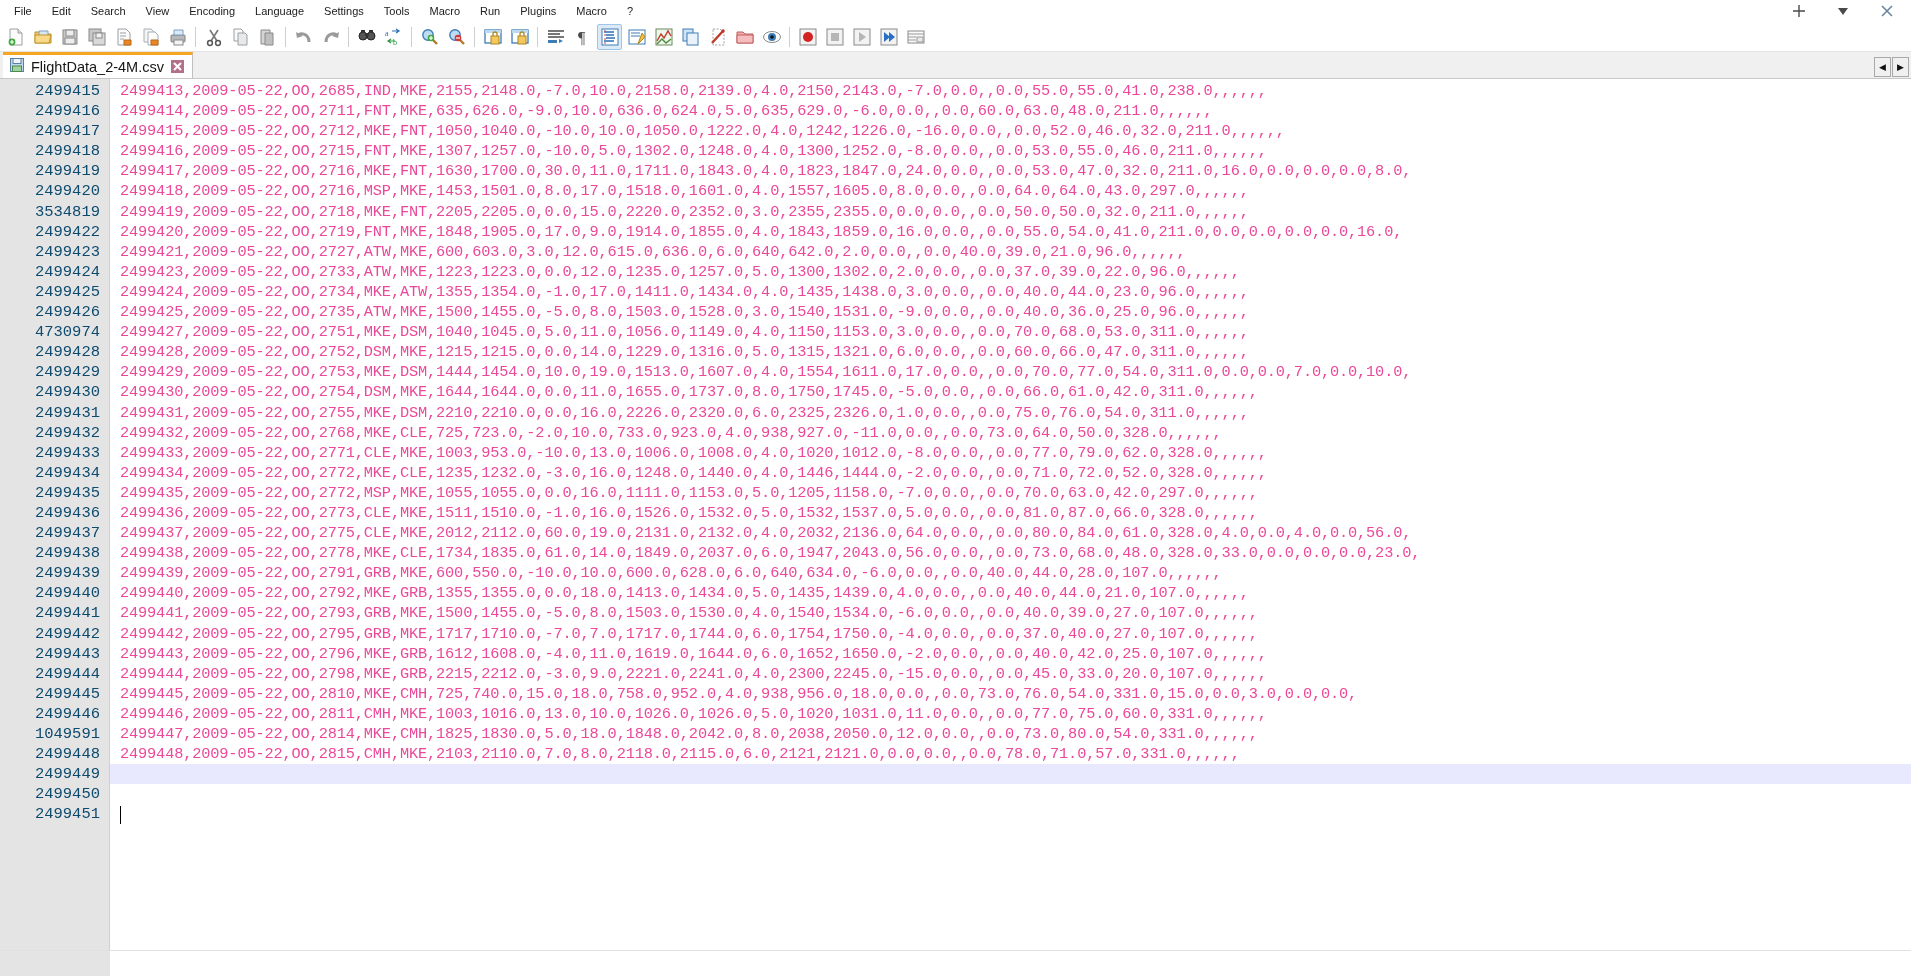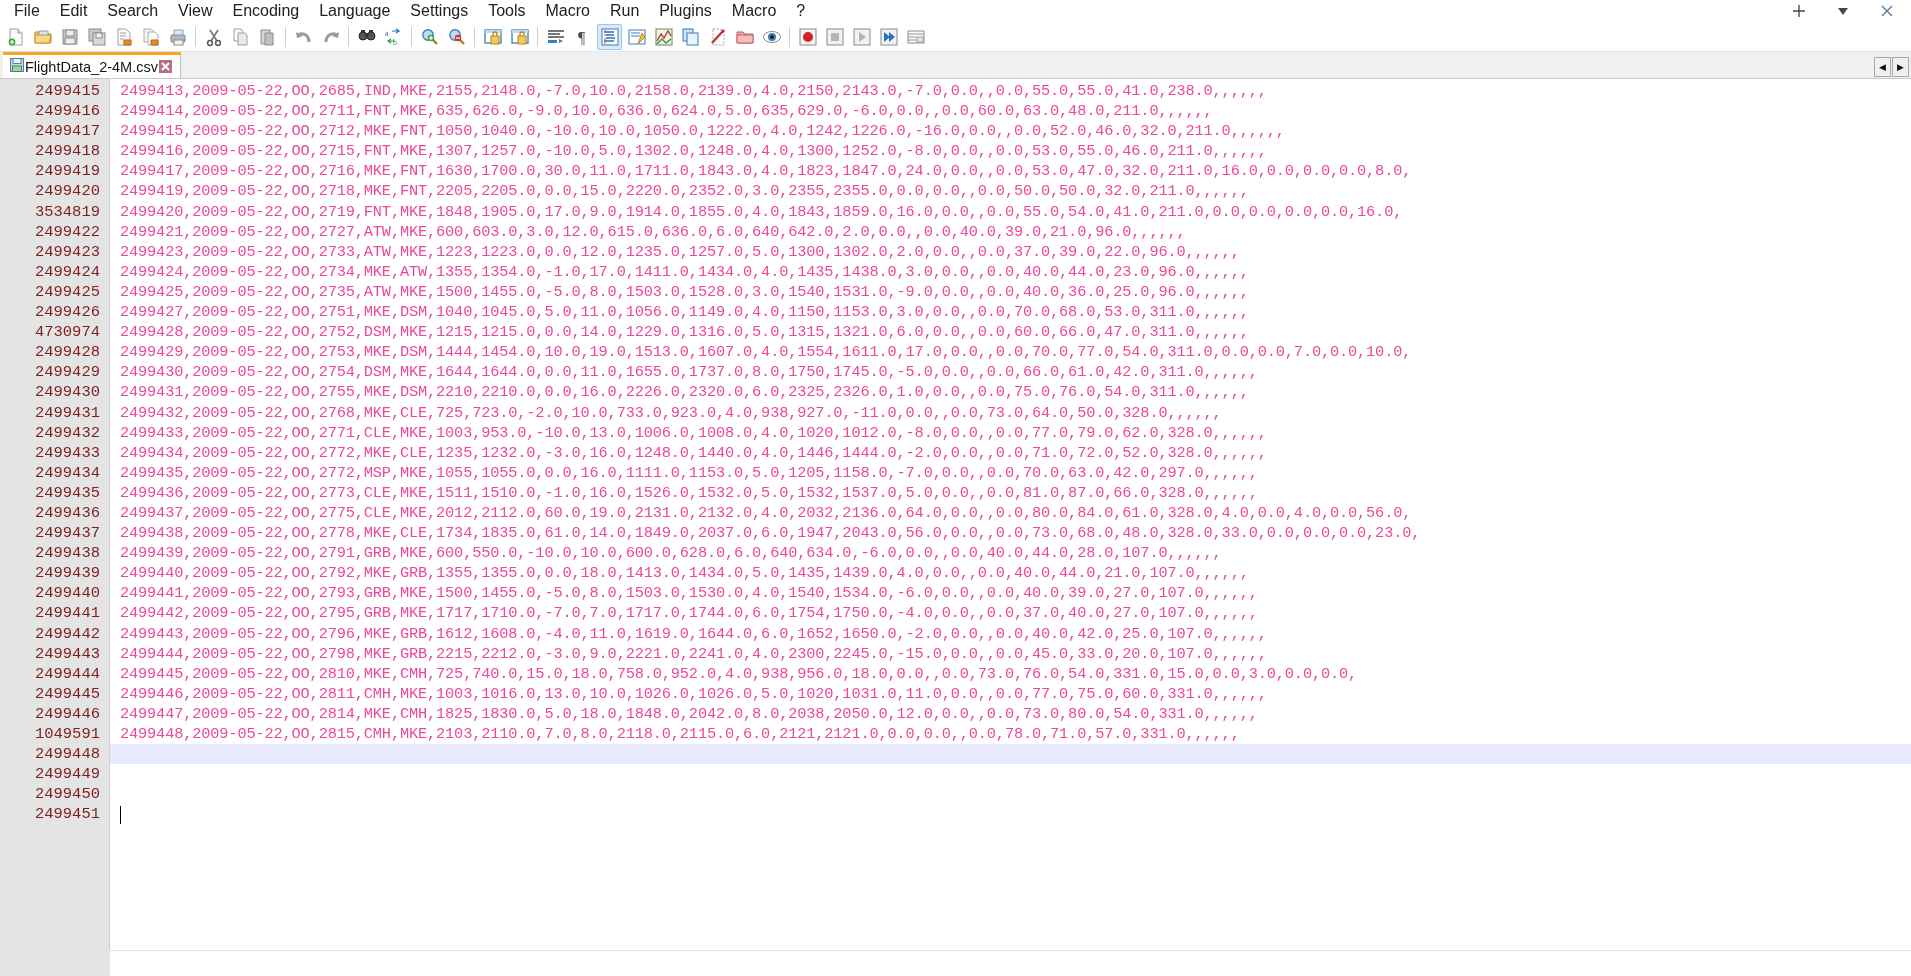--- a/index.html
+++ b/index.html
@@ -15,21 +15,21 @@
   #menubar {
     height: 22px;
     background: #ffffff;
     display: flex;
     align-items: center;
     padding-left: 4px;
     border-bottom: 1px solid #ffffff;
     position: relative;
   }
   .menu-item {
-    font-size: 16px;
+    font-size: 11px;
     color: #202020;
     padding: 2px 10px;
     line-height: 18px;
     white-space: nowrap;
     cursor: default;
   }
   #menu-right {
     position: absolute;
     right: 8px; top: 0;
     height: 22px;
@@ -77,20 +77,21 @@
     background: #f0f0f0;
     display: flex;
     align-items: flex-end;
     position: relative;
     border-bottom: 1px solid #c8c8c8;
   }
   .tab {
     height: 26px;
     display: flex;
     align-items: center;
+    gap: 6px;
     padding: 0 7px 0 6px;
     background: #ffffff;
     border-right: 1px solid #c0c0c0;
     border-top: 3px solid #f5a623;
     margin-left: 3px;
     position: relative;
   }
   .tab-label {
     font-size: 14.5px;
     color: #161616;
@@ -130,21 +131,21 @@
     border-right: 1px solid #d0d0d0;
     padding-top: 2px;
   }
   .lineno {
     height: 20.1px;
     line-height: 20.1px;
     text-align: right;
     padding-right: 9px;
     font-family: "Liberation Mono", "DejaVu Sans Mono", monospace;
     font-size: 15.5px;
-    color: #7f1d1d;
+    color: #0c4a6e;
     white-space: nowrap;
   }
   #codearea {
     flex: 1 1 auto;
     padding-top: 2px;
     padding-left: 10px;
     overflow: hidden;
     position: relative;
   }
   .codeline {
@@ -557,20 +558,21 @@
       <div class="lineno">2499449</div>
       <div class="lineno">2499450</div>
       <div class="lineno">2499451</div>
     </div>
   <div id="codearea">
       <div class="codeline">2499413,2009-05-22,OO,2685,IND,MKE,2155,2148.0,-7.0,10.0,2158.0,2139.0,4.0,2150,2143.0,-7.0,0.0,,0.0,55.0,55.0,41.0,238.0,,,,,,</div>
       <div class="codeline">2499414,2009-05-22,OO,2711,FNT,MKE,635,626.0,-9.0,10.0,636.0,624.0,5.0,635,629.0,-6.0,0.0,,0.0,60.0,63.0,48.0,211.0,,,,,,</div>
       <div class="codeline">2499415,2009-05-22,OO,2712,MKE,FNT,1050,1040.0,-10.0,10.0,1050.0,1222.0,4.0,1242,1226.0,-16.0,0.0,,0.0,52.0,46.0,32.0,211.0,,,,,,</div>
       <div class="codeline">2499416,2009-05-22,OO,2715,FNT,MKE,1307,1257.0,-10.0,5.0,1302.0,1248.0,4.0,1300,1252.0,-8.0,0.0,,0.0,53.0,55.0,46.0,211.0,,,,,,</div>
       <div class="codeline">2499417,2009-05-22,OO,2716,MKE,FNT,1630,1700.0,30.0,11.0,1711.0,1843.0,4.0,1823,1847.0,24.0,0.0,,0.0,53.0,47.0,32.0,211.0,16.0,0.0,0.0,0.0,8.0,</div>
+      <div class="codeline">2499418,2009-05-22,OO,2716,MSP,MKE,1453,1501.0,8.0,17.0,1518.0,1601.0,4.0,1557,1605.0,8.0,0.0,,0.0,64.0,64.0,43.0,297.0,,,,,,</div>
       <div class="codeline">2499419,2009-05-22,OO,2718,MKE,FNT,2205,2205.0,0.0,15.0,2220.0,2352.0,3.0,2355,2355.0,0.0,0.0,,0.0,50.0,50.0,32.0,211.0,,,,,,</div>
       <div class="codeline">2499420,2009-05-22,OO,2719,FNT,MKE,1848,1905.0,17.0,9.0,1914.0,1855.0,4.0,1843,1859.0,16.0,0.0,,0.0,55.0,54.0,41.0,211.0,0.0,0.0,0.0,0.0,16.0,</div>
       <div class="codeline">2499421,2009-05-22,OO,2727,ATW,MKE,600,603.0,3.0,12.0,615.0,636.0,6.0,640,642.0,2.0,0.0,,0.0,40.0,39.0,21.0,96.0,,,,,,</div>
       <div class="codeline">2499423,2009-05-22,OO,2733,ATW,MKE,1223,1223.0,0.0,12.0,1235.0,1257.0,5.0,1300,1302.0,2.0,0.0,,0.0,37.0,39.0,22.0,96.0,,,,,,</div>
       <div class="codeline">2499424,2009-05-22,OO,2734,MKE,ATW,1355,1354.0,-1.0,17.0,1411.0,1434.0,4.0,1435,1438.0,3.0,0.0,,0.0,40.0,44.0,23.0,96.0,,,,,,</div>
       <div class="codeline">2499425,2009-05-22,OO,2735,ATW,MKE,1500,1455.0,-5.0,8.0,1503.0,1528.0,3.0,1540,1531.0,-9.0,0.0,,0.0,40.0,36.0,25.0,96.0,,,,,,</div>
       <div class="codeline">2499427,2009-05-22,OO,2751,MKE,DSM,1040,1045.0,5.0,11.0,1056.0,1149.0,4.0,1150,1153.0,3.0,0.0,,0.0,70.0,68.0,53.0,311.0,,,,,,</div>
       <div class="codeline">2499428,2009-05-22,OO,2752,DSM,MKE,1215,1215.0,0.0,14.0,1229.0,1316.0,5.0,1315,1321.0,6.0,0.0,,0.0,60.0,66.0,47.0,311.0,,,,,,</div>
       <div class="codeline">2499429,2009-05-22,OO,2753,MKE,DSM,1444,1454.0,10.0,19.0,1513.0,1607.0,4.0,1554,1611.0,17.0,0.0,,0.0,70.0,77.0,54.0,311.0,0.0,0.0,7.0,0.0,10.0,</div>
       <div class="codeline">2499430,2009-05-22,OO,2754,DSM,MKE,1644,1644.0,0.0,11.0,1655.0,1737.0,8.0,1750,1745.0,-5.0,0.0,,0.0,66.0,61.0,42.0,311.0,,,,,,</div>

